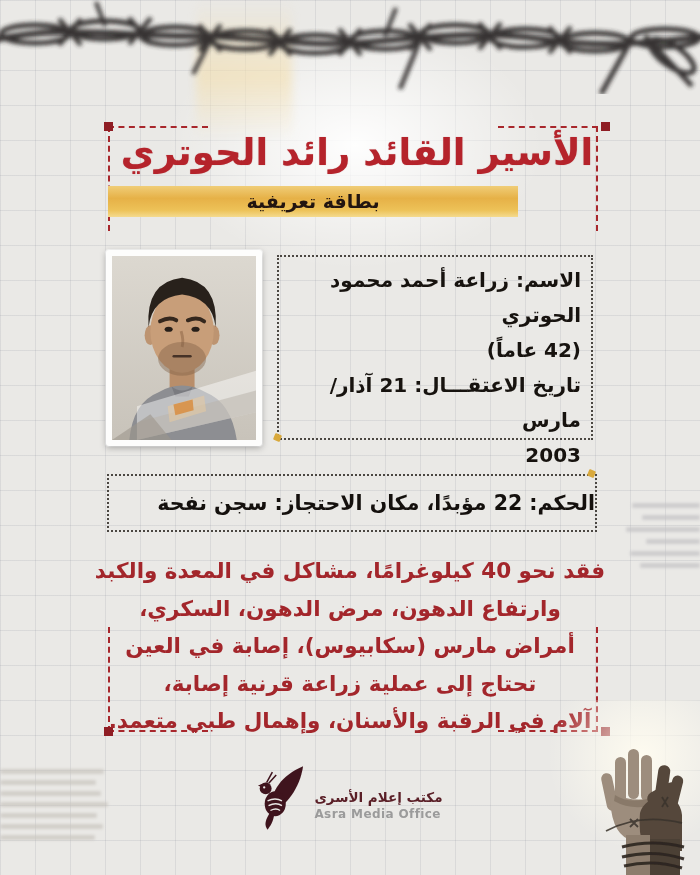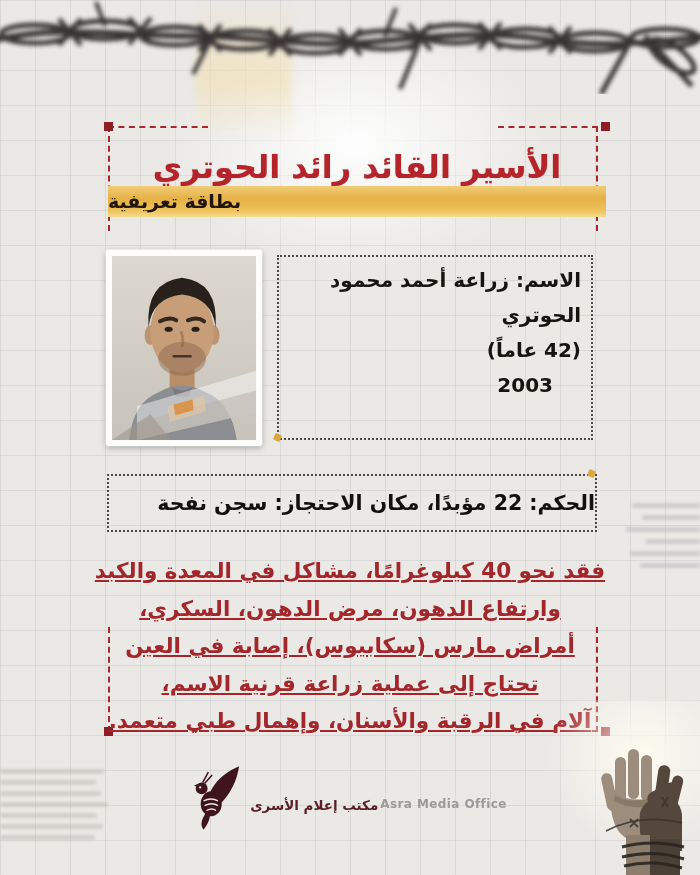--- a/index.html
+++ b/index.html
@@ -30,76 +30,76 @@
   .corner { position:absolute; width:100px; height:105px; }
   .corner.tl { left:108px; top:126px; border-top:2px dashed #a8272c; border-left:2px dashed #a8272c; }
   .corner.tr { left:498px; top:126px; border-top:2px dashed #a8272c; border-right:2px dashed #a8272c; }
   .corner.bl { left:108px; top:627px; border-bottom:2px dashed #a8272c; border-left:2px dashed #a8272c; }
   .corner.br { left:498px; top:627px; border-bottom:2px dashed #a8272c; border-right:2px dashed #a8272c; }
   .corner-sq { position:absolute; width:9px; height:9px; background:#8f1d24; }
   .sq-tl { left:104px; top:122px; } .sq-tr { left:601px; top:122px; }
   .sq-bl { left:104px; top:727px; } .sq-br { left:601px; top:727px; }
 
   .page-title {
-    position:absolute; left:108px; top:148px; width:498px;
+    position:absolute; left:108px; top:131px; width:498px;
     direction:rtl; text-align:center;
-    font-size:32px; font-weight:800; color:#b5232b;
+    font-size:37px; font-weight:800; color:#b5232b;
     text-shadow:0 0 1px rgba(150,20,25,.4);
   }
   .banner {
-    position:absolute; left:108px; top:186px; width:498px; height:31px;
+    position:absolute; left:108px; top:186px; width:410px; height:31px;
     background:linear-gradient(180deg,#f0cd77 0%,#e6b147 40%,#edc258 78%,#f4da8e 100%);
-    direction:rtl; text-align:left; line-height:31px;
+    direction:rtl; text-align:center; line-height:31px;
     font-size:19px; font-weight:700; color:#221510;
   }
 
   
   .photo-frame {
     position:absolute; left:106px; top:250px; width:156px; height:196px;
     background:#fdfdfc; padding:6px; border-radius:3px;
     box-shadow:0 2px 6px rgba(40,40,40,.35), 0 0 0 1px rgba(255,255,255,.8);
   }
   .photo-frame svg { display:block; width:100%; height:100%; }
 
   
   .info-card {
     position:absolute; left:277px; top:255px; width:316px; height:185px;
     border:2px dotted #4b4742; direction:rtl;
     padding:6px 10px 0 6px;
     font-size:20px; font-weight:700; color:#17130f;
     line-height:35px; text-align:right;
   }
-  .info-year { margin-right:28px; }
+  .info-year { }
 
   .gold-dot { position:absolute; width:7px; height:7px; background:#d9a93c; transform:rotate(22deg); border-radius:1px; }
   .gold-a { left:274px; top:434px; }
   .gold-b { left:588px; top:470px; }
 
   
   .sentence-box {
     position:absolute; left:107px; top:474px; width:490px; height:58px;
     border:2px dotted #4b4742; direction:rtl;
     display:flex; align-items:center; justify-content:flex-start;
     font-size:20.5px; font-weight:700; color:#14100d;
   }
 
   
   .health {
     position:absolute; left:75px; top:552px; width:550px;
     direction:rtl; text-align:center;
-    font-size:21.5px; font-weight:700; color:#a3262b; line-height:37.5px;text-decoration:underline;
+    font-size:21.5px; font-weight:700; color:#a3262b; line-height:37.5px;
   }
 
   
   .footer-logo {
     position:absolute; left:0; top:766px; width:700px;
     display:flex; justify-content:center; align-items:center; gap:9px;
   }
   .dove { width:48px; height:64px; }
-  .org-text { display:flex; flex-direction:row; gap:2px; padding-top:14px; }
+  .org-text { display:flex; flex-direction:column; gap:2px; padding-top:14px; }
   .org-ar { direction:rtl; font-size:13.5px; font-weight:700; color:#5a1f27; }
   .org-en { font-size:12px; font-weight:700; color:#9b9b9b; letter-spacing:.4px; }
 
   
   .ghost { position:absolute; }
   .ghost .ln { background:#c2c1c4; height:5px; border-radius:2px; filter:blur(1.6px); opacity:.7; margin:7px 0 0 auto; }
   .ghost-right { right:0; top:496px; width:86px; }
   .ghost-bl { left:0; top:763px; width:110px; }
   .ghost-bl .ln { background:#c8c4bd; margin:6px auto 0 0; }
 
@@ -193,34 +193,35 @@
       <polygon points="26,168 150,136 150,158 26,186" fill="#b9b4ac" opacity="0.55"></polygon>
       <polygon points="58,152 96,141 98,157 60,168" fill="#e8cba0" opacity="0.55"></polygon>
       <polygon points="64,150 84,145 85,156 66,161" fill="#d8893a" opacity="0.8"></polygon>
       <polygon points="0,186 40,160 62,186" fill="#9c968c" opacity="0.6"></polygon>
     </svg>
   </div>
 
   <div class="info-card">
     <div>الاسم: زراعة أحمد محمود الحوتري</div>
     <div>(42 عاماً)</div>
+    <div>تاريخ الاعتقـــال: 21 آذار/مارس</div>
     <div class="info-year">2003</div>
   </div>
   <div class="gold-dot gold-a"></div>
 
   <div class="sentence-box">
     <span>الحكم: 22 مؤبدًا، مكان الاحتجاز: سجن نفحة</span>
   </div>
   <div class="gold-dot gold-b"></div>
 
   <div class="health">
     <div>فقد نحو 40 كيلوغرامًا، مشاكل في المعدة والكبد</div>
     <div>وارتفاع الدهون، مرض الدهون، السكري،</div>
     <div>أمراض مارس (سكابيوس)، إصابة في العين</div>
-    <div>تحتاج إلى عملية زراعة قرنية الاسم،</div>
+    <div>تحتاج إلى عملية زراعة قرنية إصابة،</div>
     <div>آلام في الرقبة والأسنان، وإهمال طبي متعمد.</div>
   </div>
 
   <div class="footer-logo">
     <svg class="dove" viewBox="0 0 50 66">
       <g fill="#3f141d">
         <path d="M48,0 C27,9 13,25 15,47 C30,43 45,22 48,0 Z"></path>
         <ellipse cx="19" cy="39" rx="11" ry="13"></ellipse>
         <circle cx="9" cy="23" r="6.2"></circle>
         <polygon points="1,20 9,17 9,24"></polygon>

